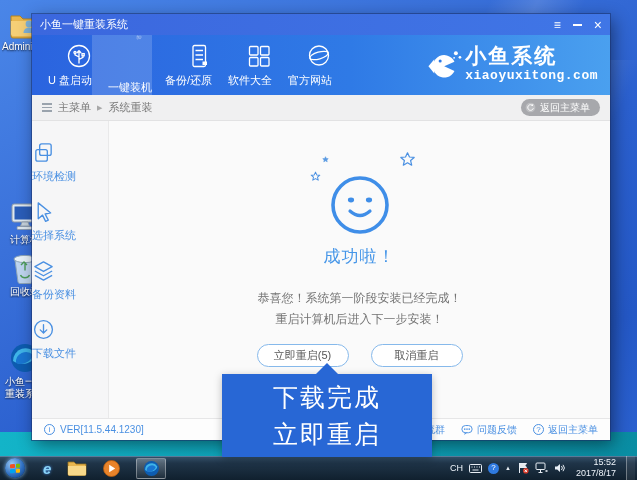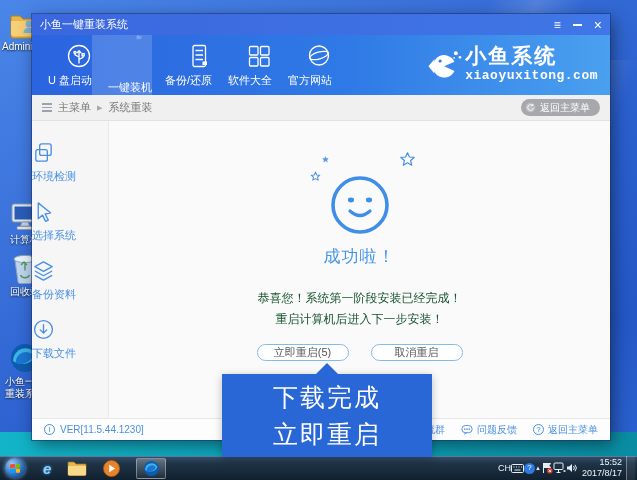--- a/index.html
+++ b/index.html
@@ -61,23 +61,23 @@
 
   .content { flex:1; position:relative; background:#fafafa; display:flex;
     flex-direction:column; align-items:center; }
   .smiley-wrap { margin-top:52px; position:relative; width:64px; height:64px; }
   .smiley-wrap svg.face { width:64px; height:64px; }
   .star { position:absolute; }
   .star.big { right:-24px; top:-22px; width:17px; height:17px; }
   .star.small { left:-18px; top:-2px; width:11px; height:11px; }
   .star.tiny { left:-6px; top:-17px; width:7px; height:7px; }
   .success-title { margin-top:8px; font-size:17px; color:#4696e8; letter-spacing:1px; }
-  .msg { margin-top:20px; font-size:12px; color:#14532d; line-height:1.75; text-align:center; }
+  .msg { margin-top:20px; font-size:12px; color:#737373; line-height:1.75; text-align:center; }
   .btn-row { margin-top:14px; display:flex; gap:22px; }
-  .pill-btn { min-width:92px; height:17px; padding:0 12px; background:#fff; color:#555;
+  .pill-btn { min-width:92px; height:23px; padding:0 12px; background:#fff; color:#555;
     border:1px solid #86b9eb; border-radius:12px; font-size:11px;
     display:flex; align-items:center; justify-content:center; cursor:pointer; }
 
   .win-footer { height:22px; flex:0 0 22px; background:#fdfdfd; border-top:1px solid #e6e6e7;
     display:flex; align-items:center; padding:0 12px; font-size:10px; color:#4a90e2; }
   .ver { display:flex; align-items:center; gap:5px; }
   .circle-glyph { width:11px; height:11px; border:1px solid #4a90e2; border-radius:50%;
     display:inline-flex; align-items:center; justify-content:center; font-size:8px; line-height:1; }
   .f-links { margin-left:auto; display:flex; align-items:center; gap:16px; }
   .f-link { display:flex; align-items:center; gap:4px; cursor:pointer; }
@@ -100,21 +100,21 @@
     background:radial-gradient(circle at 35% 30%,#9ccaf6,#2f70c2 55%,#0b3a7d 95%);
     box-shadow:0 0 4px rgba(130,195,255,.9); display:flex; align-items:center; justify-content:center; }
   .flag { width:10px; height:9px; display:grid; grid-template-columns:1fr 1fr; gap:1px; transform:skewY(-4deg); }
   .flag i { border-radius:1px; }
   .tb-icons { display:flex; align-items:center; gap:16px; margin-left:12px; }
   .ie-e { color:#8ad4f8; font-size:15px; font-weight:bold; font-style:italic;
     text-shadow:0 0 3px rgba(80,160,255,.9); line-height:1; }
   .tb-app-box { width:30px; height:21px; border:1px solid rgba(255,255,255,.35); border-radius:2px;
     background:linear-gradient(rgba(255,255,255,.28),rgba(255,255,255,.06));
     display:flex; align-items:center; justify-content:center; }
-  .tray { margin-left:auto; display:flex; align-items:center; color:#eef4fa;
+  .tray { margin-left:auto; display:flex; align-items:center; gap:6px; color:#eef4fa;
     font-size:9px; padding-right:2px; }
   .tray svg { display:block; }
   .tray-help { width:11px; height:11px; border-radius:50%; background:#2f7ae0; color:#fff;
     font-size:8px; display:inline-flex; align-items:center; justify-content:center; line-height:1; }
   .caret { font-size:6px; color:#e8eef4; }
   .clock { text-align:right; line-height:1.25; font-size:9px; padding:0 4px; }
   .show-desktop { width:9px; height:24px; border-left:1px solid rgba(255,255,255,.35);
     background:rgba(255,255,255,.07); }
 </style>
 </head>

